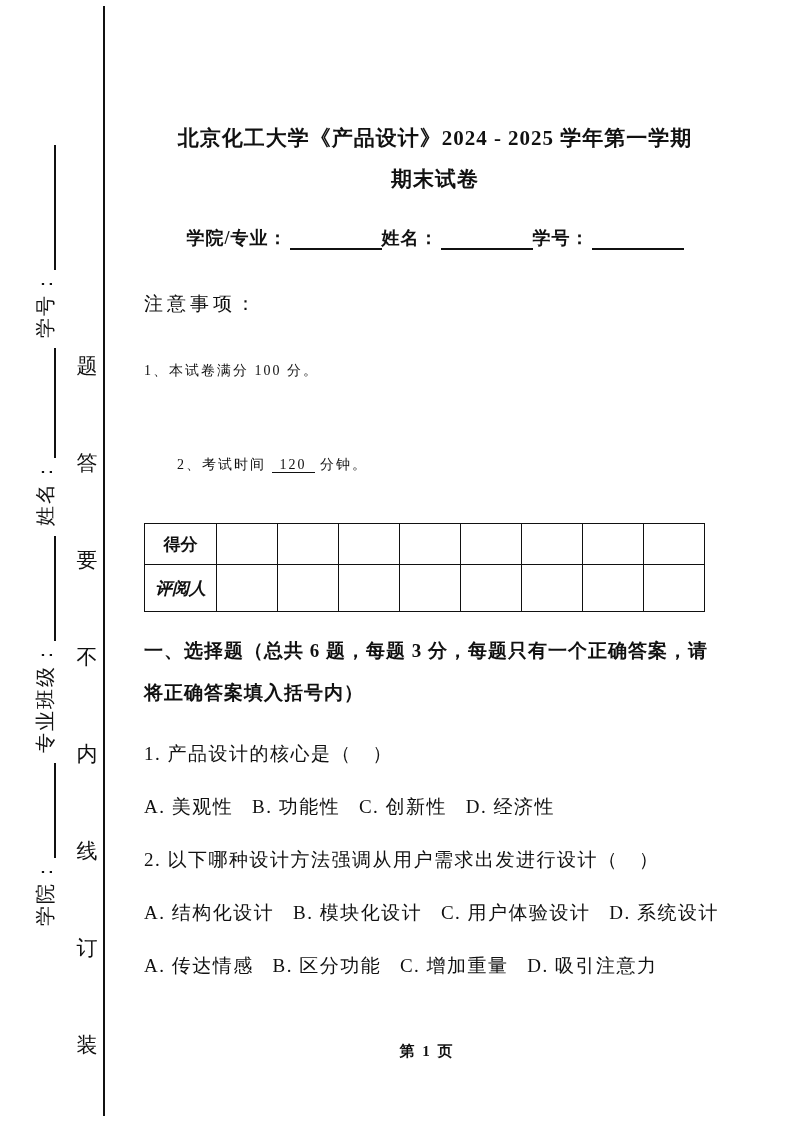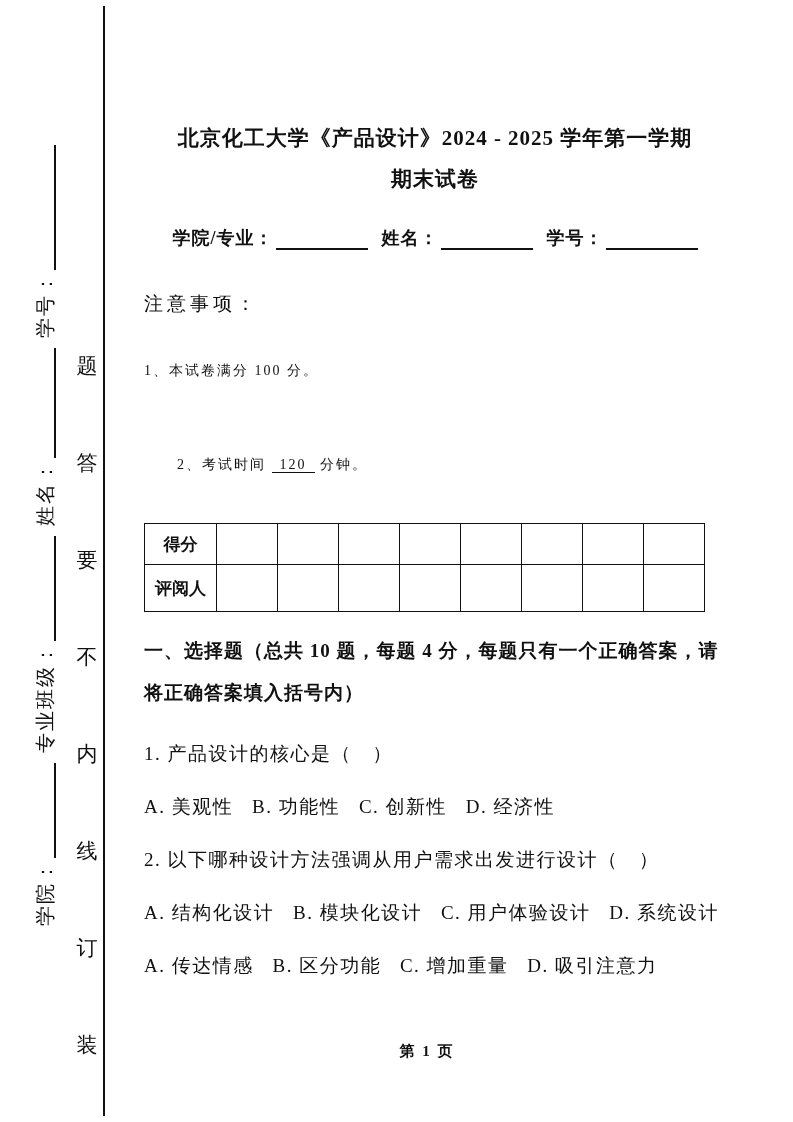--- a/index.html
+++ b/index.html
@@ -75,21 +75,20 @@
     line-height: 33px;
     letter-spacing: 1px;
   }
   .title.sub { margin-top: 8px; }
 
   .info-line {
     margin-top: 30px;
     display: flex;
     justify-content: center;
     align-items: flex-end;
-    gap: 14px;
     font-size: 18px;
     font-weight: bold;
     letter-spacing: 1px;
     white-space: nowrap;
   }
   .info-group { display: flex; align-items: flex-end; }
   .info-blank {
     display: inline-block;
     width: 92px; height: 20px;
     border-bottom: 2px solid #111;
@@ -125,21 +124,21 @@
   .score-table th, .score-table td {
     border: 1.8px solid #111;
     text-align: center;
     vertical-align: middle;
     font-size: 17px;
     padding: 0;
   }
   .score-table th { font-weight: bold; }
   .score-table tr.r-head  th { height: 40px; }
   .score-table tr.r-score th, .score-table tr.r-score td { height: 40px; }
-  .score-table tr.r-rev   th, .score-table tr.r-rev   td { height: 46px; }
+  .score-table tr.r-rev   th, .score-table tr.r-rev   td { height: 46px; font-style: italic; }
 
   .section-heading {
     margin-top: 18px;
     font-size: 19px;
     font-weight: bold;
     line-height: 42px;
     letter-spacing: 1px;
   }
   .q-line {
     margin-top: 26px;
@@ -256,21 +255,21 @@
           <td></td>
           <td></td>
           <td></td>
           <td></td>
           <td></td>
           <td></td>
         </tr>
       </tbody>
     </table>
 
-    <div class="section-heading">一、选择题（总共 10 题，每题 4 分，每题只有一个正确答案，请将正确答案填入括号内）</div>
+    <div class="section-heading">一、选择题（总共 6 题，每题 3 分，每题只有一个正确答案，请将正确答案填入括号内）</div>
 
     <div class="question">
       <div class="q-line">1. 产品设计的核心是（　）</div>
       <div class="q-line">A. 美观性   B. 功能性   C. 创新性   D. 经济性</div>
     </div>
 
     <div class="question">
       <div class="q-line">2. 以下哪种设计方法强调从用户需求出发进行设计（　）</div>
       <div class="q-line">A. 结构化设计   B. 模块化设计   C. 用户体验设计   D. 系统设计</div>
     </div>

